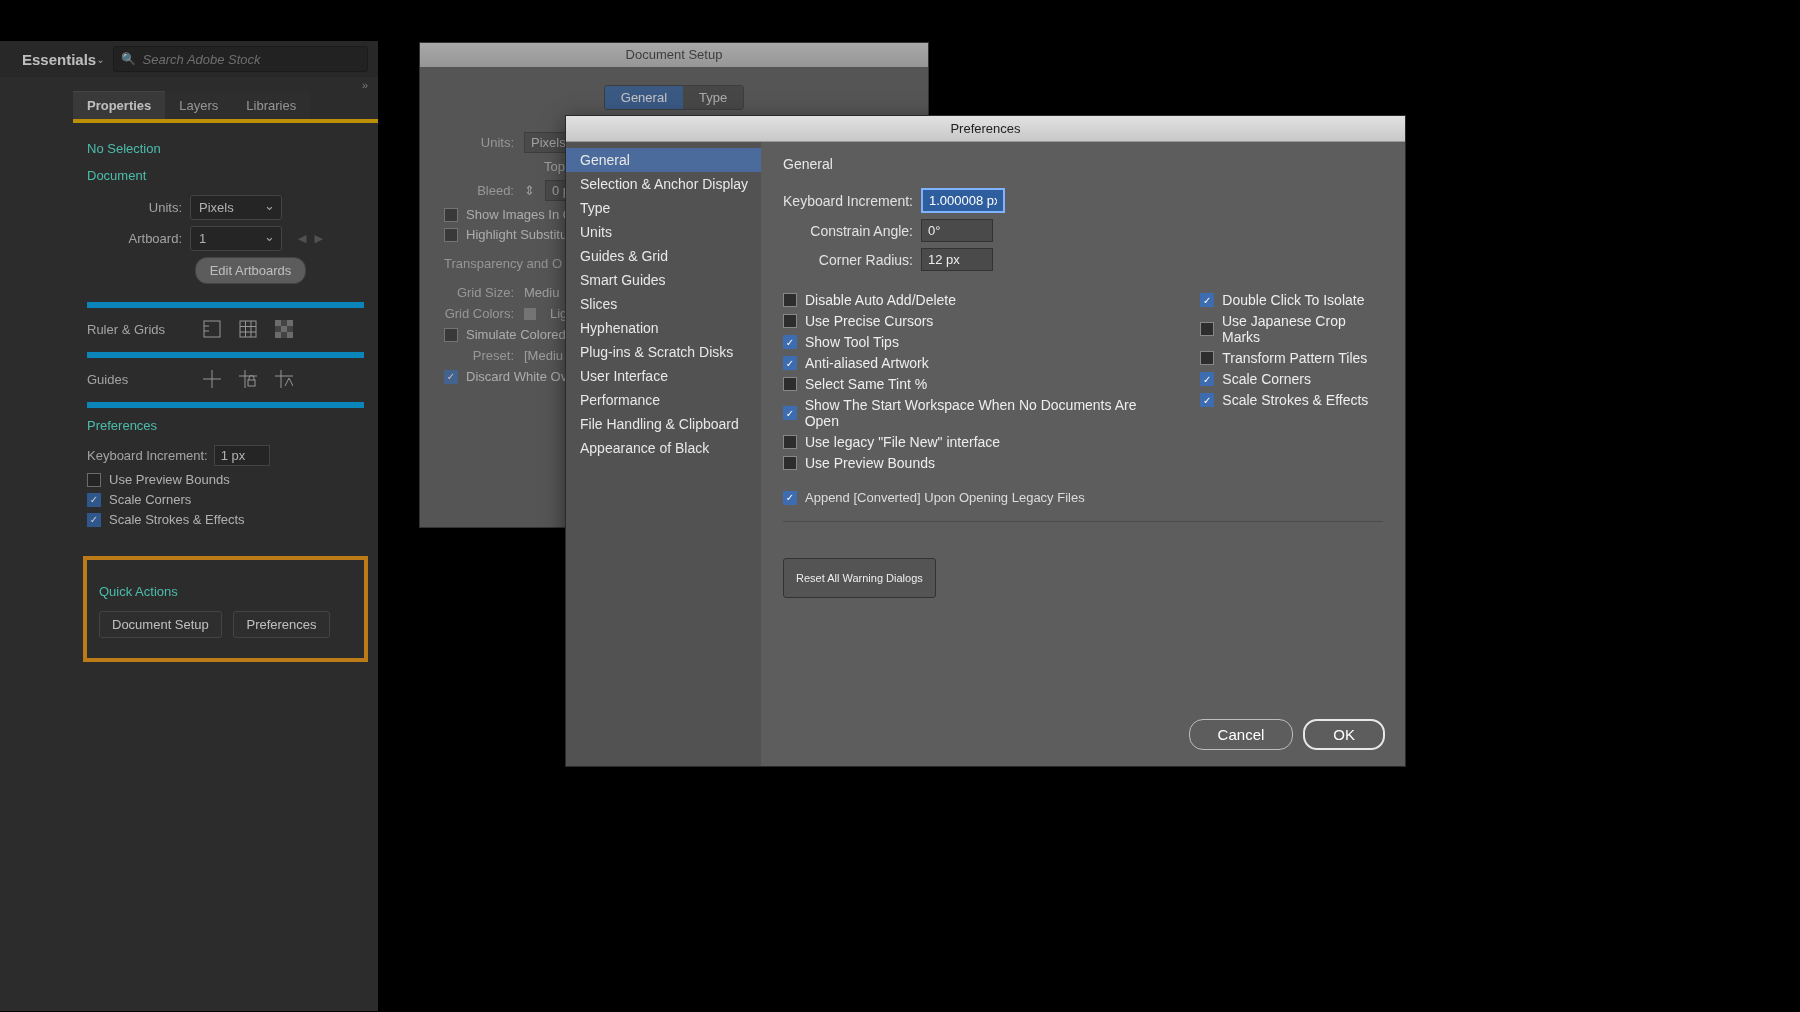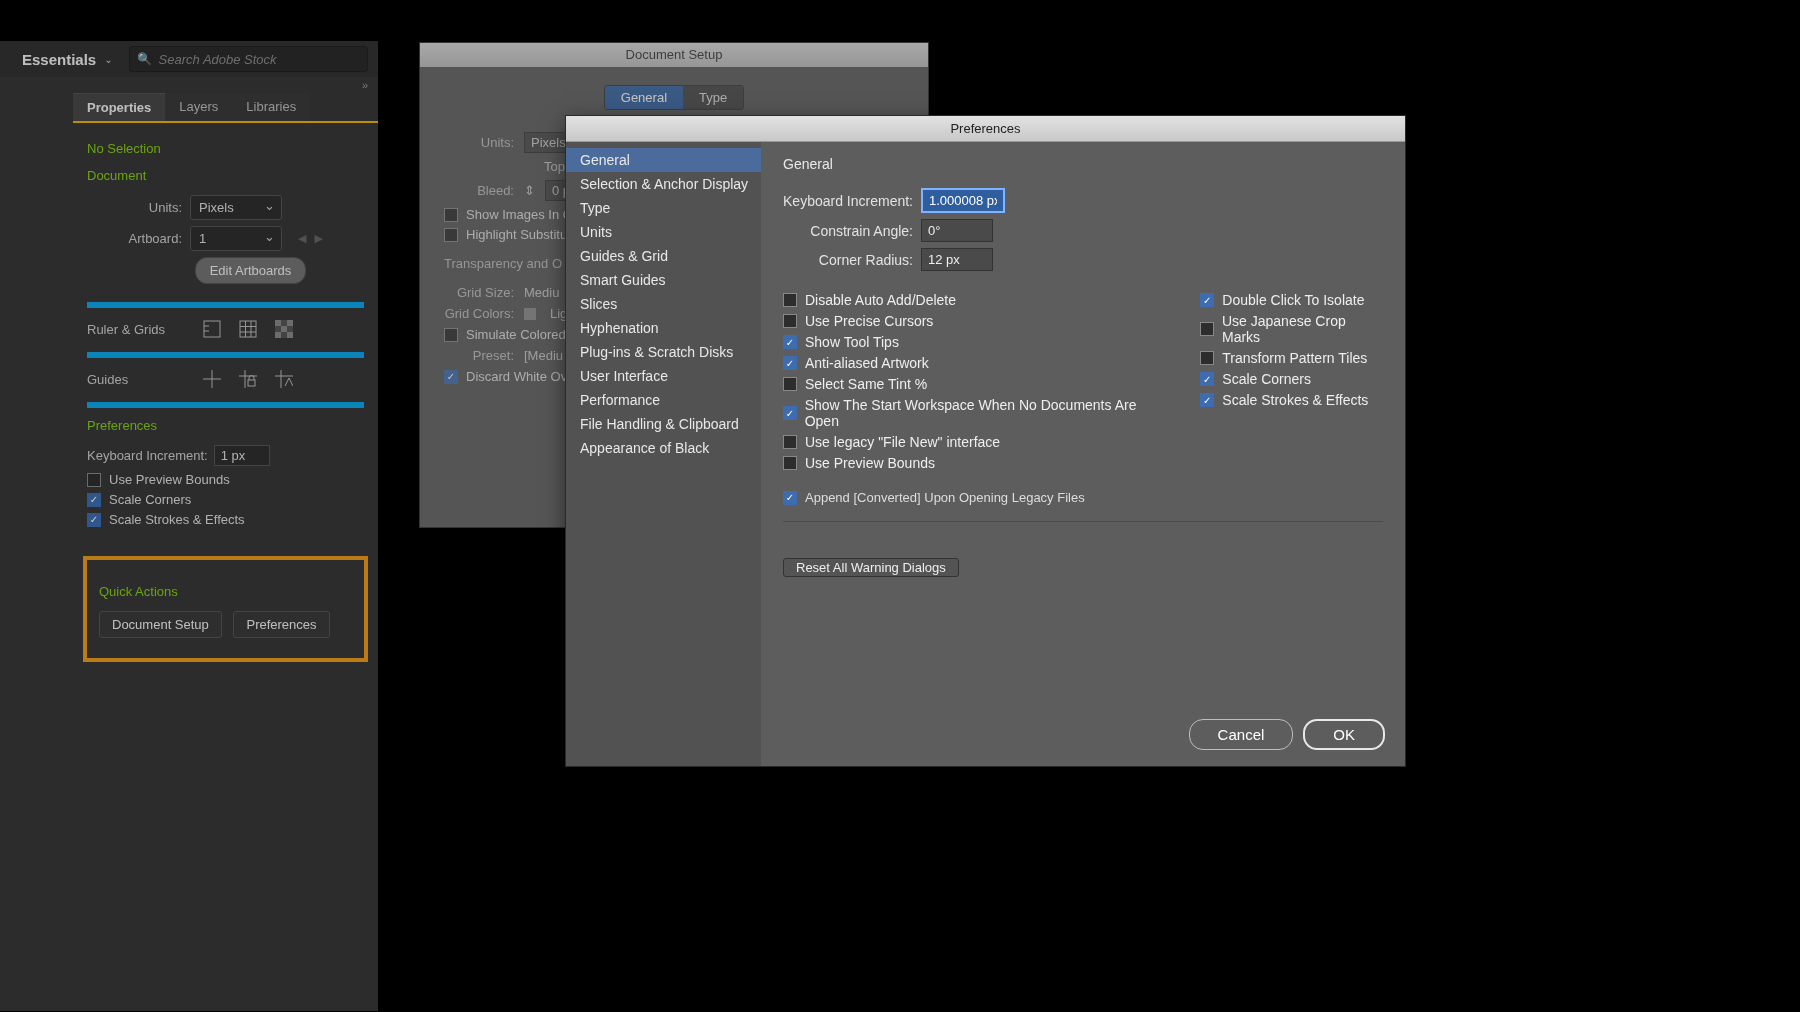--- a/index.html
+++ b/index.html
@@ -2,31 +2,31 @@
 <html><head>
 <meta charset="utf-8">
 <style>
 * { margin: 0; padding: 0; box-sizing: border-box; font-family: -apple-system, "Segoe UI", Arial, sans-serif; }
 body { background: #000; width: 1800px; height: 1012px; position: relative; color: #d8d8d8; font-size: 13px; overflow: hidden; }
 .collapse-arrow { position: absolute; left: 56px; top: 104px; color: #999; font-size: 11px; }
 
 
 .left-panel { position: absolute; left: 0; top: 41px; width: 378px; height: 970px; background: #383838; }
 .panel-dim { position: absolute; left: 0; top: 0; right: 0; bottom: 0; background: rgba(0,0,0,0.2); pointer-events: none; z-index: 5; }
-.workspace-bar { height: 36px; display: flex; align-items: center; padding: 0 10px; gap: 8px; background: #333; }
+.workspace-bar { height: 36px; display: flex; align-items: center; padding: 0 10px; background: #333; }
 .workspace-name { font-weight: 600; font-size: 15px; color: #eee; margin-left: 12px; }
 .workspace-caret { color: #ccc; font-size: 10px; }
 .search-box { flex: 1; background: #2b2b2b; border: 1px solid #222; border-radius: 3px; height: 26px; display: flex; align-items: center; padding: 0 8px; margin-left: 8px; color: #8a8a8a; font-style: italic; }
 .search-icon { margin-right: 6px; font-style: normal; color: #aaa; font-size: 12px; }
 .expand-row { text-align: right; padding: 2px 10px; color: #999; font-size: 11px; }
-.tabs { display: flex; height: 30px; border-bottom: 2px solid #eab308; margin-left: 73px; }
+.tabs { display: flex; height: 30px; border-bottom: 4px solid #eab308; margin-left: 73px; align-items: flex-end; }
 .tab { padding: 6px 14px; font-size: 13px; color: #bbb; background: #3a3a3a; }
 .tab.active { background: #484848; color: #eee; font-weight: 600; border-top: 1px solid #555; }
 .panel-body { padding: 10px 14px 10px 14px; margin-left: 73px; }
-.sect-label { color: #84cc16; font-size: 13px; margin: 8px 0 12px; }
+.sect-label { color: #5eead4; font-size: 13px; margin: 8px 0 12px; }
 .sect { border-bottom: 6px solid #0ea5e9; padding-bottom: 12px; margin-bottom: 10px; }
 .row { display: flex; align-items: center; margin: 6px 0; gap: 8px; }
 .row label { width: 95px; text-align: right; color: #ccc; font-size: 13px; }
 .select { background: #2f2f2f; border: 1px solid #555; border-radius: 3px; padding: 4px 22px 4px 8px; font-size: 13px; color: #ddd; position: relative; width: 92px; }
 .select::after { content: "⌄"; position: absolute; right: 6px; top: 2px; color: #ccc; }
 .pill-btn { background: #737373; border: 1px solid #555; border-radius: 12px; padding: 5px 14px; font-size: 13px; color: #eee; }
 .mini-nav { color: #666; font-size: 11px; margin-left: 4px; }
 .mini-nav span { margin: 0 4px; }
 .iconrow { display: flex; align-items: center; gap: 14px; }
 .iconrow .lbl { width: 100px; color: #ccc; font-size: 13px; }
@@ -59,21 +59,21 @@
 .pref-side .item { padding: 4px 14px; color: #e8e8e8; font-size: 14px; white-space: nowrap; }
 .pref-side .item.sel { background: #4a6b9c; }
 .pref-main { flex: 1; padding: 14px 22px; color: #eaeaea; font-size: 14px; position: relative; }
 .pref-head { font-size: 14px; color: #e8e8e8; margin-bottom: 16px; }
 .pf-row { display: flex; align-items: center; margin: 6px 0; gap: 8px; }
 .pf-row .pl { width: 130px; text-align: right; color: #e2e2e2; }
 .pf-input { background: #4a4a4a; border: 1px solid #333; padding: 3px 6px; color: #eee; width: 72px; font-size: 13px; }
 .pf-input.hl { background: #2f5e9e; border: 2px solid #7fb3ff; color: #fff; width: 84px; }
 .pref-cols { display: flex; gap: 36px; margin-top: 16px; }
 .col .chk { color: #eee; font-size: 14px; margin: 5px 0; }
-.reset-btn { background: #545454; border: 1px solid #333; border-radius: 3px; padding: 1px 12px; font-size: 13px; color: #eee; margin-top: 20px; }
+.reset-btn { background: #545454; border: 1px solid #333; border-radius: 3px; padding: 13px 12px; font-size: 11px; color: #eee; margin-top: 20px; }
 .pref-footer { position: absolute; right: 20px; bottom: 16px; display: flex; gap: 10px; }
 .dlg-btn { background: transparent; border: 1px solid #bdbdbd; border-radius: 14px; padding: 5px 28px; color: #ffffff; font-size: 15px; }
 .dlg-btn.primary { border: 2px solid #e8e8e8; }
 .hr { border: none; border-top: 1px solid #4a4a4a; margin: 16px 0; }
 
 svg { display: block; }
 </style>
 </head>
 <body>
 

